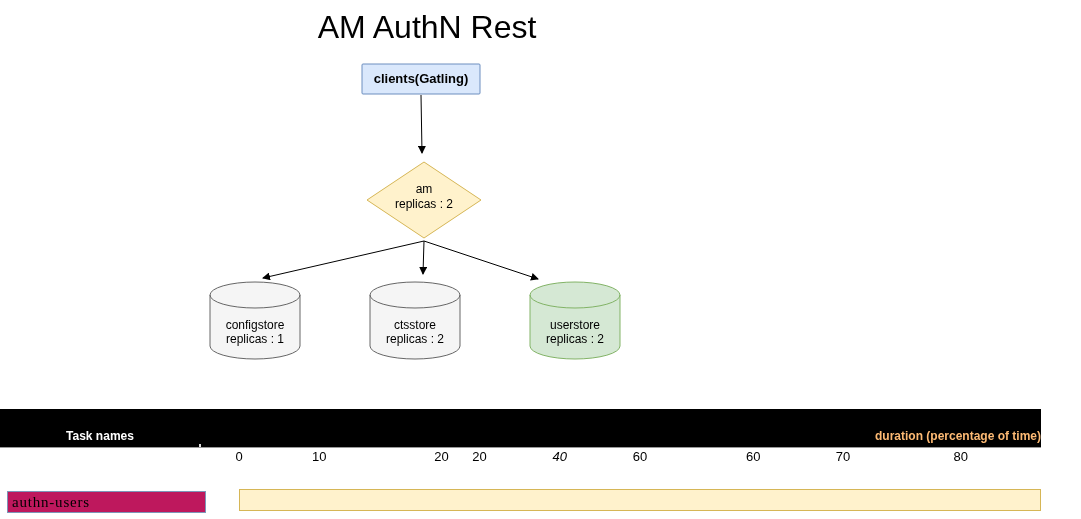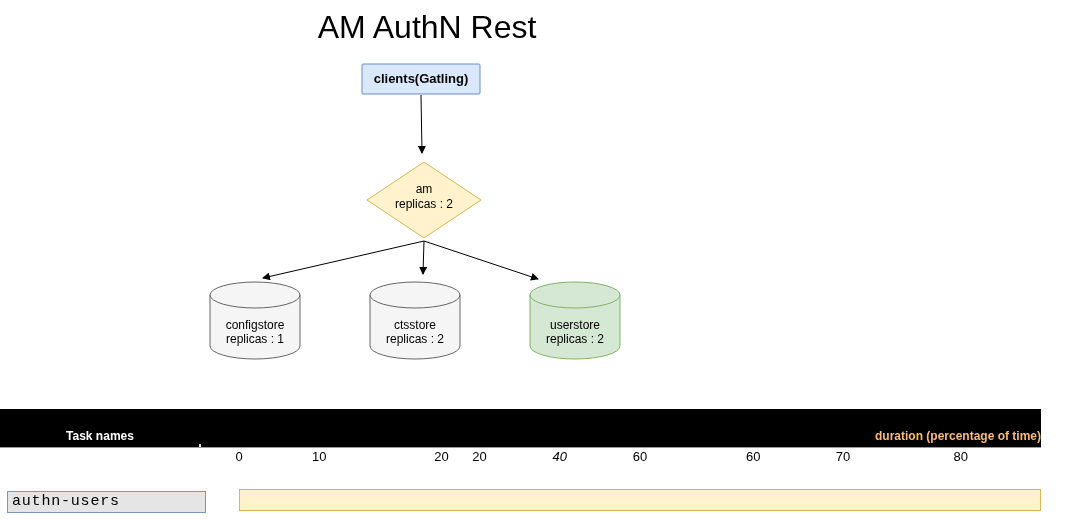--- a/index.html
+++ b/index.html
@@ -115,14 +115,14 @@
     <span class="tick" style="left: 479.6px;">20</span>
     <span class="tick" style="left: 559.8px; font-style: italic;">40</span>
     <span class="tick" style="left: 640px;">60</span>
     <span class="tick" style="left: 720.2px; margin-left: 33px;">60</span>
     <span class="tick" style="left: 843px;">70</span>
     <span class="tick" style="left: 880.6px; margin-top: 40px;">80</span>
     <span class="tick" style="left: 960.8px;">80</span>
     <span class="tick" style="left: 1094px; text-align: right;">100</span>
   </div>
 
-<div class="task-label-box" style="background: #e5e5e5; border-color: rgb(125, 150, 184);">authn-users</div>
+<div class="task-label-box" style="background: #be185d; border-color: rgb(125, 150, 184); font-family: Liberation Serif, serif;">authn-users</div>
 <div class="task-duration-bar" style="left: 239px; width: 800px; background: rgb(255, 242, 204); border-color: rgb(214, 182, 86);"></div>
 
 </body></html>

